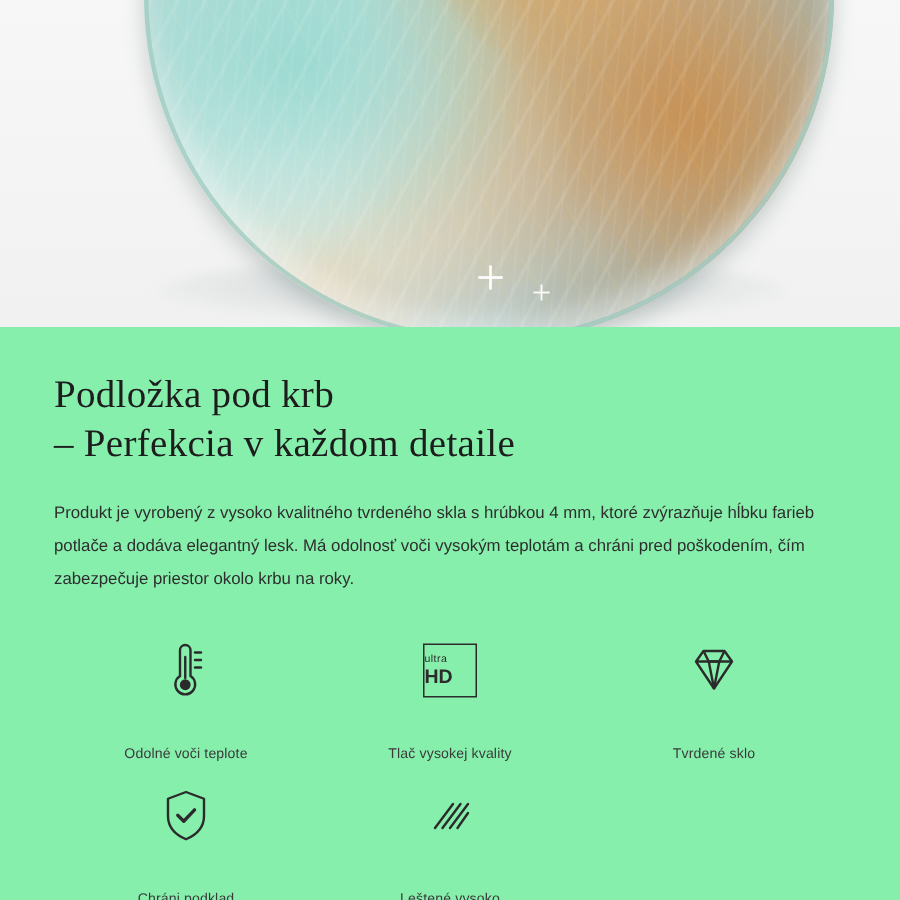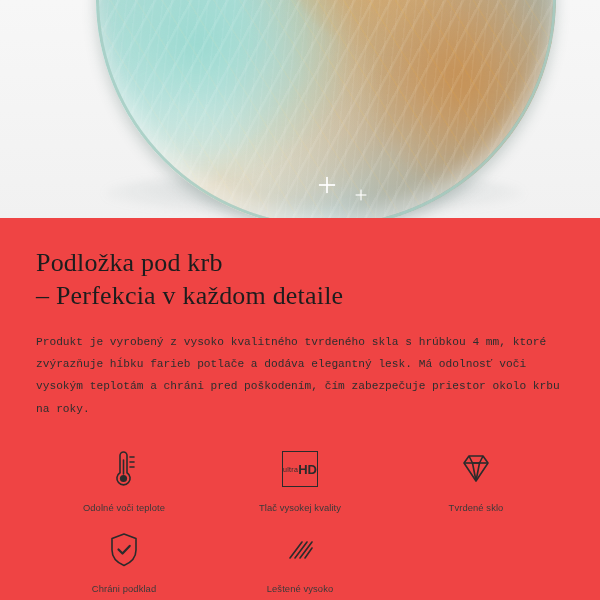--- a/index.html
+++ b/index.html
@@ -10,21 +10,21 @@
     width: 600px;
     height: 600px;
     background: #ffffff;
     font-family: "Liberation Sans", sans-serif;
     overflow: hidden;
   }
   .page {
     position: relative;
     width: 600px;
     height: 600px;
-    background: #ef4444;
+    background: #86efac;
     overflow: hidden;
   }
 
   
   .hero {
     position: relative;
     width: 600px;
     height: 218px;
     overflow: hidden;
     background: #f2f2f2;
@@ -146,21 +146,20 @@
     letter-spacing: 0.2px;
   }
   .headline .line2 { display: block; }
 
   .paragraph {
     margin: 18px 0 0 0;
     font-size: 11.2px;
     line-height: 2.0;
     color: #2e2e2e;
     max-width: 534px;
-    font-family: Liberation Mono, monospace;
   }
 
   
   .features {
     margin-top: 26px;
     display: grid;
     grid-template-columns: repeat(3, 1fr);
     row-gap: 14px;
   }
   .feature {
@@ -169,34 +168,33 @@
     align-items: center;
     justify-content: flex-start;
   }
   .feature-icon {
     height: 46px;
     display: flex;
     align-items: center;
     justify-content: center;
   }
   .feature-label {
-    margin-top: 10px;
+    margin-top: 26px;
     font-size: 9.4px;
     color: #3a3a3a;
     text-align: center;
     letter-spacing: 0.1px;
   }
   svg { display: block; }
   .hd-box {
     width: 34px;
     height: 34px;
     border: 1.6px solid #2b2b2b;
     display: flex;
-    flex-direction: row;
-    align-items: center;
+    flex-direction: column;
     justify-content: center;
     line-height: 1;
   }
   .hd-top {
     font-size: 7px;
     letter-spacing: 0.3px;
     color: #2b2b2b;
   }
   .hd-bottom {
     font-size: 13px;

